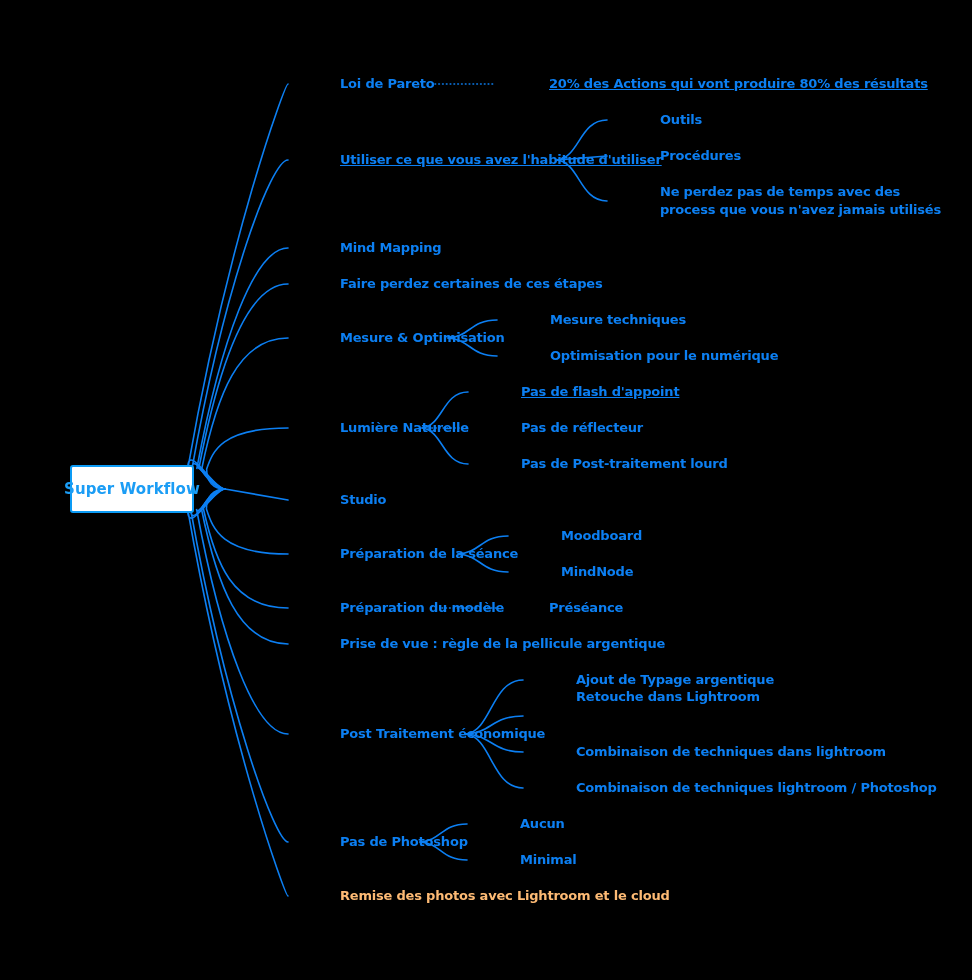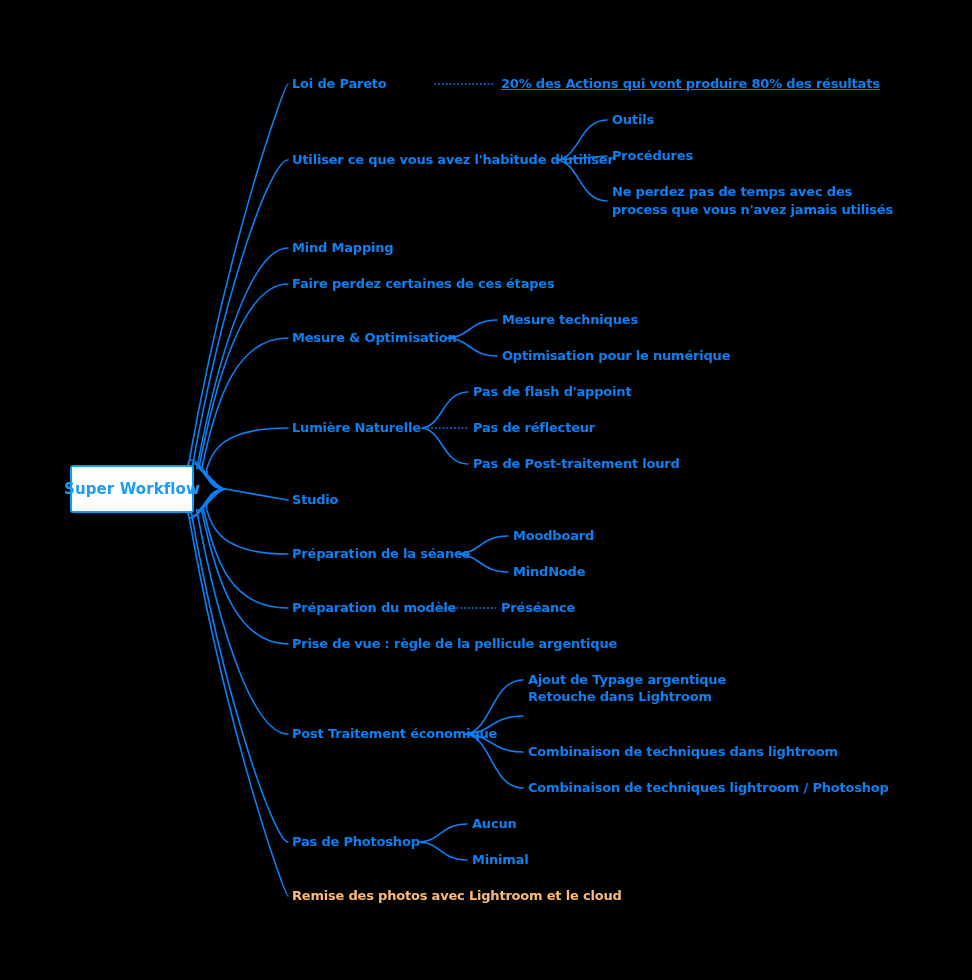--- a/index.html
+++ b/index.html
@@ -30,20 +30,21 @@
   .node-label {
     position: absolute;
     color: #0c7ff2;
     font-family: "DejaVu Sans", sans-serif;
     font-size: 13px;
     font-weight: 700;
     line-height: 18px;
     letter-spacing: -0.2px;
     white-space: pre;
     transform: translateY(-50%);
+    margin-left: 48px;
   }
   .node-label.wrap {
     white-space: normal;
     width: 282px;
   }
   #root-node {
     position: absolute;
     left: 70px;
     top: 465px;
     width: 155px;
@@ -104,31 +105,31 @@
       <path d="M 225 489 C 213 489, 187.615 537.84, 187.615 509 C 228.315 741.34, 285.295 896, 288 896" fill="none" stroke="#0c7ff2" stroke-width="1.6" stroke-linecap="round"></path>
     </svg>
 
   <div id="root-node" style="left: 70px; top: 465px; width: 124px; height: 48px; border-color: rgb(12, 155, 245); background: rgb(255, 255, 255);">
     <span class="root-text" style="color: rgb(27, 157, 245);">Super Workflow</span>
   </div>
 
   <div id="labels">
       <div class="node-label" style="left: 292px; top: 84px; color: rgb(12, 127, 242);">Loi de Pareto</div>
       <div class="node-label" style="left: 501px; top: 84px; color: rgb(12, 127, 242); text-decoration: underline;">20% des Actions qui vont produire 80% des résultats</div>
-      <div class="node-label" style="left: 292px; top: 160px; color: rgb(12, 127, 242);">Utiliser ce que vous avez l'habitude d'utiliser</div>
+      <div class="node-label" style="left: 292px; top: 160px; color: rgb(12, 127, 242); text-decoration: underline;">Utiliser ce que vous avez l'habitude d'utiliser</div>
       <div class="node-label" style="left: 612px; top: 120px; color: rgb(12, 127, 242);">Outils</div>
       <div class="node-label" style="left: 612px; top: 156px; color: rgb(12, 127, 242);">Procédures</div>
       <div class="node-label wrap" style="left: 612px; top: 201px; color: rgb(12, 127, 242);">Ne perdez pas de temps avec des process que vous n'avez jamais utilisés</div>
       <div class="node-label" style="left: 292px; top: 248px; color: rgb(12, 127, 242);">Mind Mapping</div>
       <div class="node-label" style="left: 292px; top: 284px; color: rgb(12, 127, 242);">Faire perdez certaines de ces étapes</div>
       <div class="node-label" style="left: 292px; top: 338px; color: rgb(12, 127, 242);">Mesure &amp; Optimisation</div>
       <div class="node-label" style="left: 502px; top: 320px; color: rgb(12, 127, 242);">Mesure techniques</div>
       <div class="node-label" style="left: 502px; top: 356px; color: rgb(12, 127, 242);">Optimisation pour le numérique</div>
       <div class="node-label" style="left: 292px; top: 428px; color: rgb(12, 127, 242);">Lumière Naturelle</div>
-      <div class="node-label" style="left: 473px; top: 392px; color: rgb(12, 127, 242);">Pas de flash d'appoint</div>
+      <div class="node-label" style="left: 473px; top: 392px; color: rgb(12, 127, 242); text-decoration: underline;">Pas de flash d'appoint</div>
       <div class="node-label" style="left: 473px; top: 428px; color: rgb(12, 127, 242);">Pas de réflecteur</div>
       <div class="node-label" style="left: 473px; top: 464px; color: rgb(12, 127, 242);">Pas de Post-traitement lourd</div>
       <div class="node-label" style="left: 292px; top: 500px; color: rgb(12, 127, 242);">Studio</div>
       <div class="node-label" style="left: 292px; top: 554px; color: rgb(12, 127, 242); text-align: right;">Préparation de la séance</div>
       <div class="node-label" style="left: 513px; top: 536px; color: rgb(12, 127, 242);">Moodboard</div>
       <div class="node-label" style="left: 513px; top: 572px; color: rgb(12, 127, 242);">MindNode</div>
       <div class="node-label" style="left: 292px; top: 608px; color: rgb(12, 127, 242);">Préparation du modèle</div>
       <div class="node-label" style="left: 501px; top: 608px; color: rgb(12, 127, 242);">Préséance</div>
       <div class="node-label" style="left: 292px; top: 644px; color: rgb(12, 127, 242);">Prise de vue : règle de la pellicule argentique</div>
       <div class="node-label" style="left: 292px; top: 734px; color: rgb(12, 127, 242);">Post Traitement économique</div>

